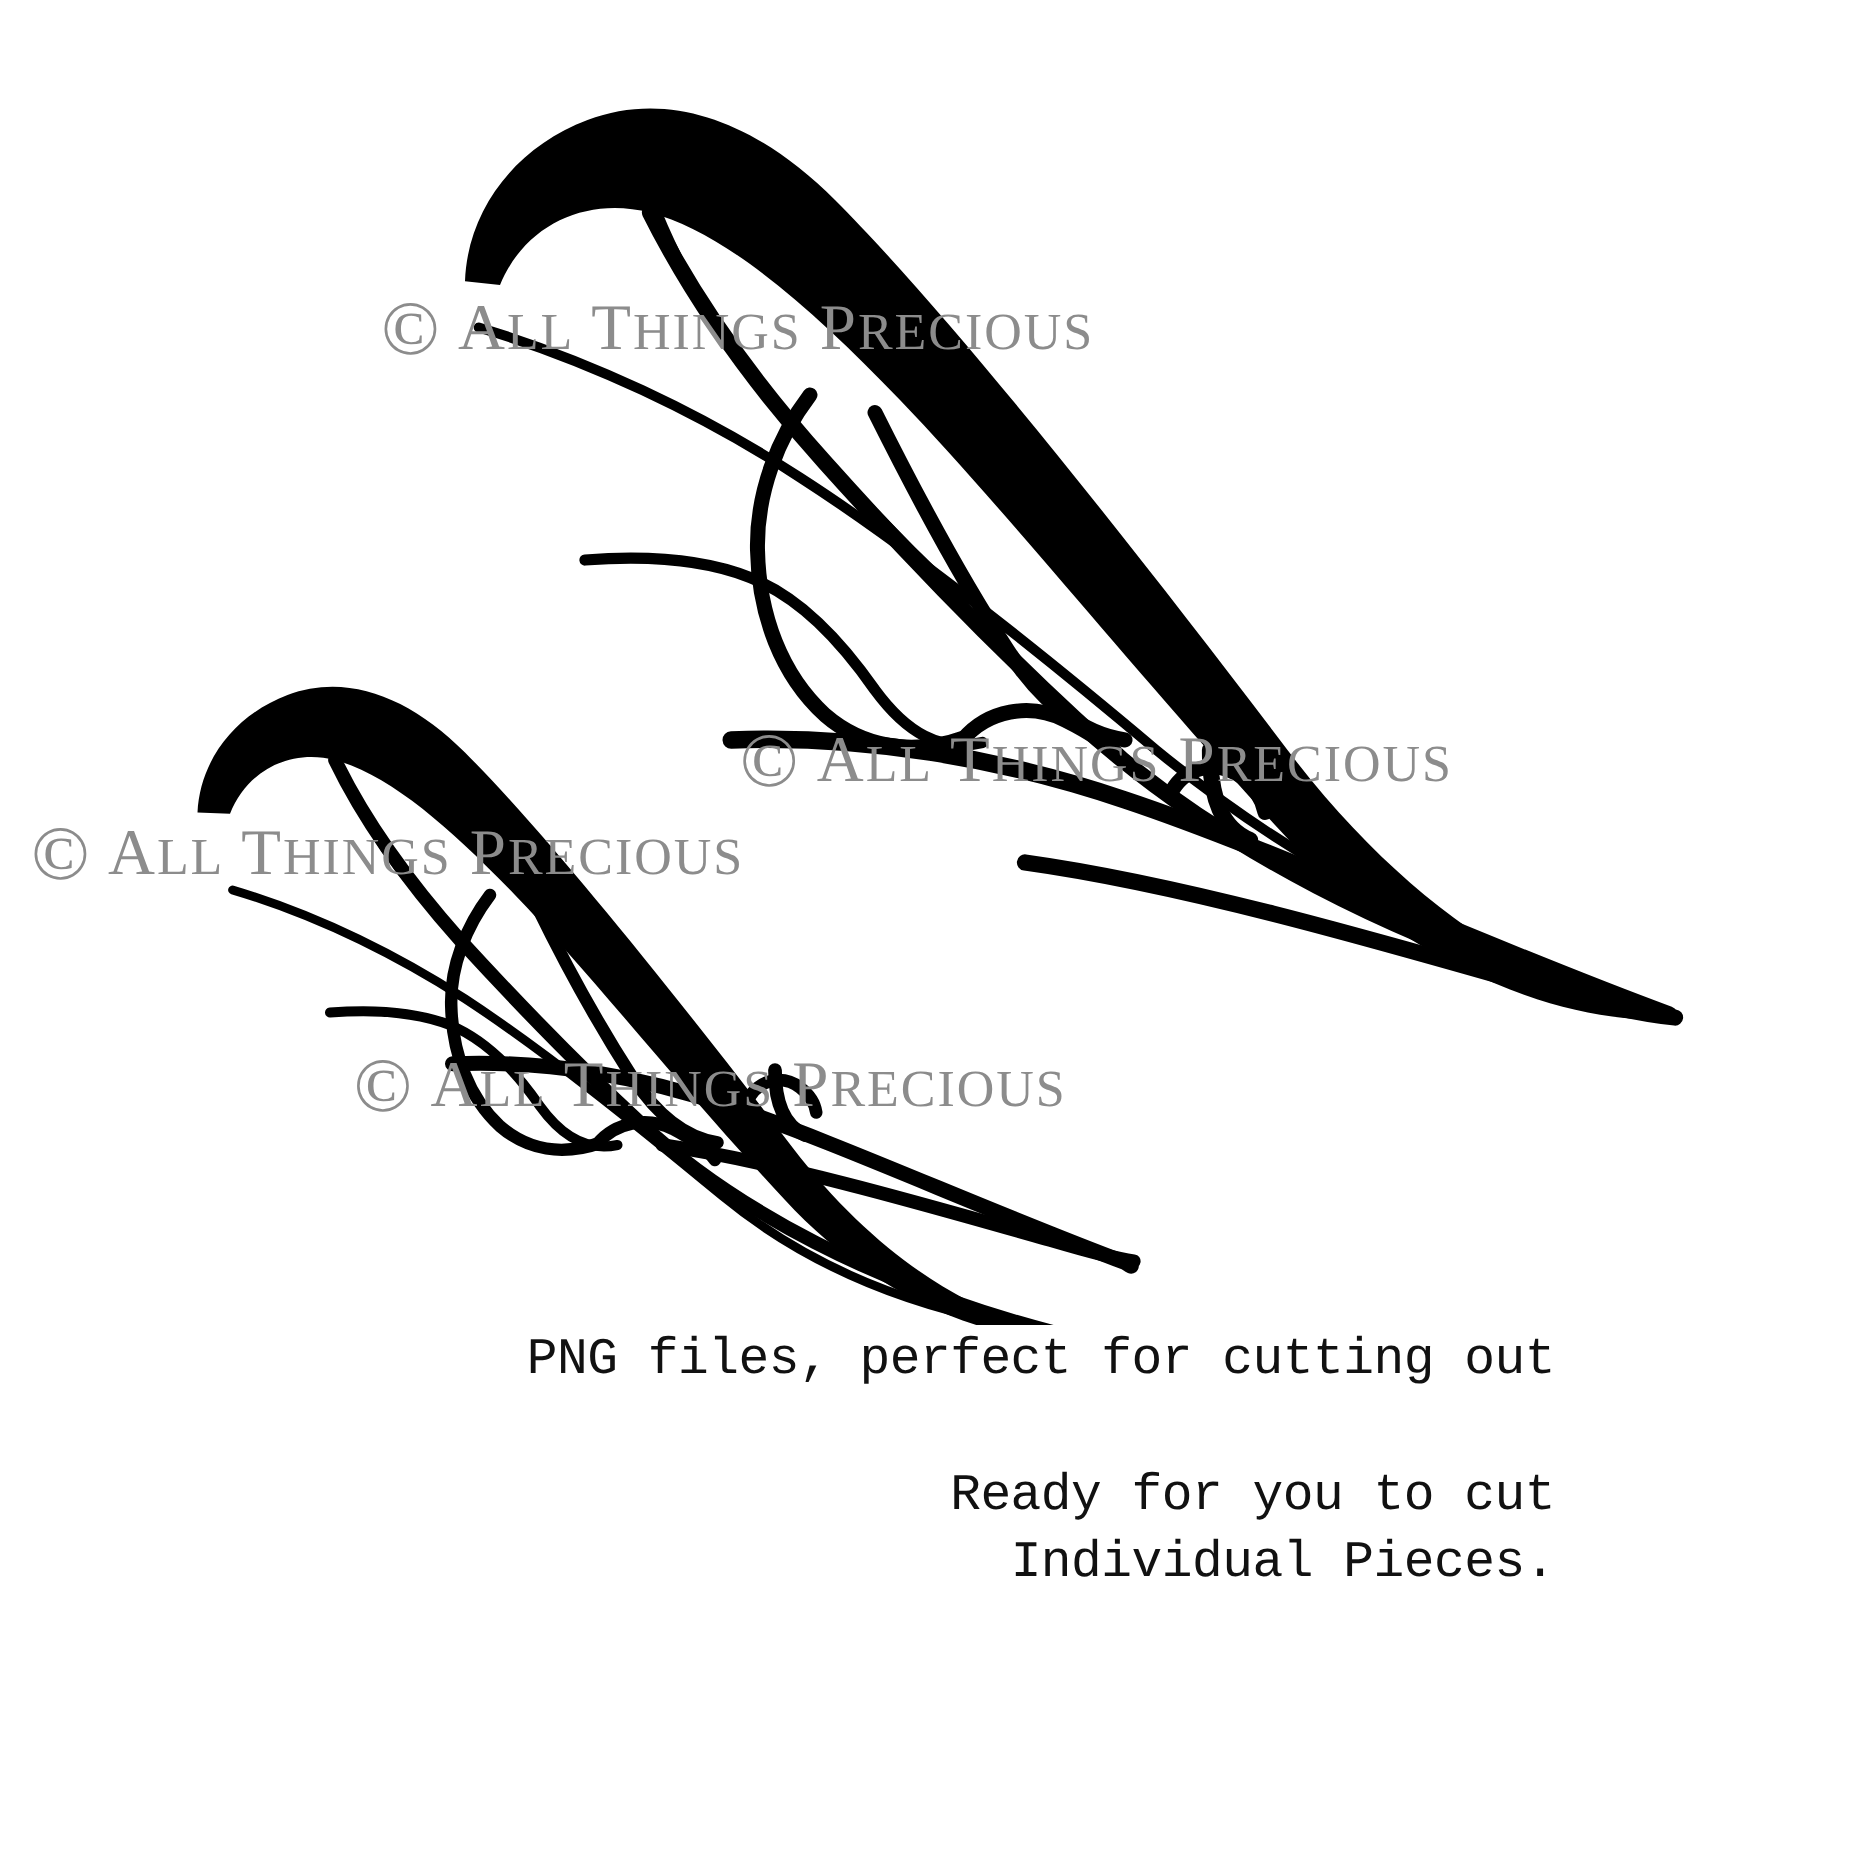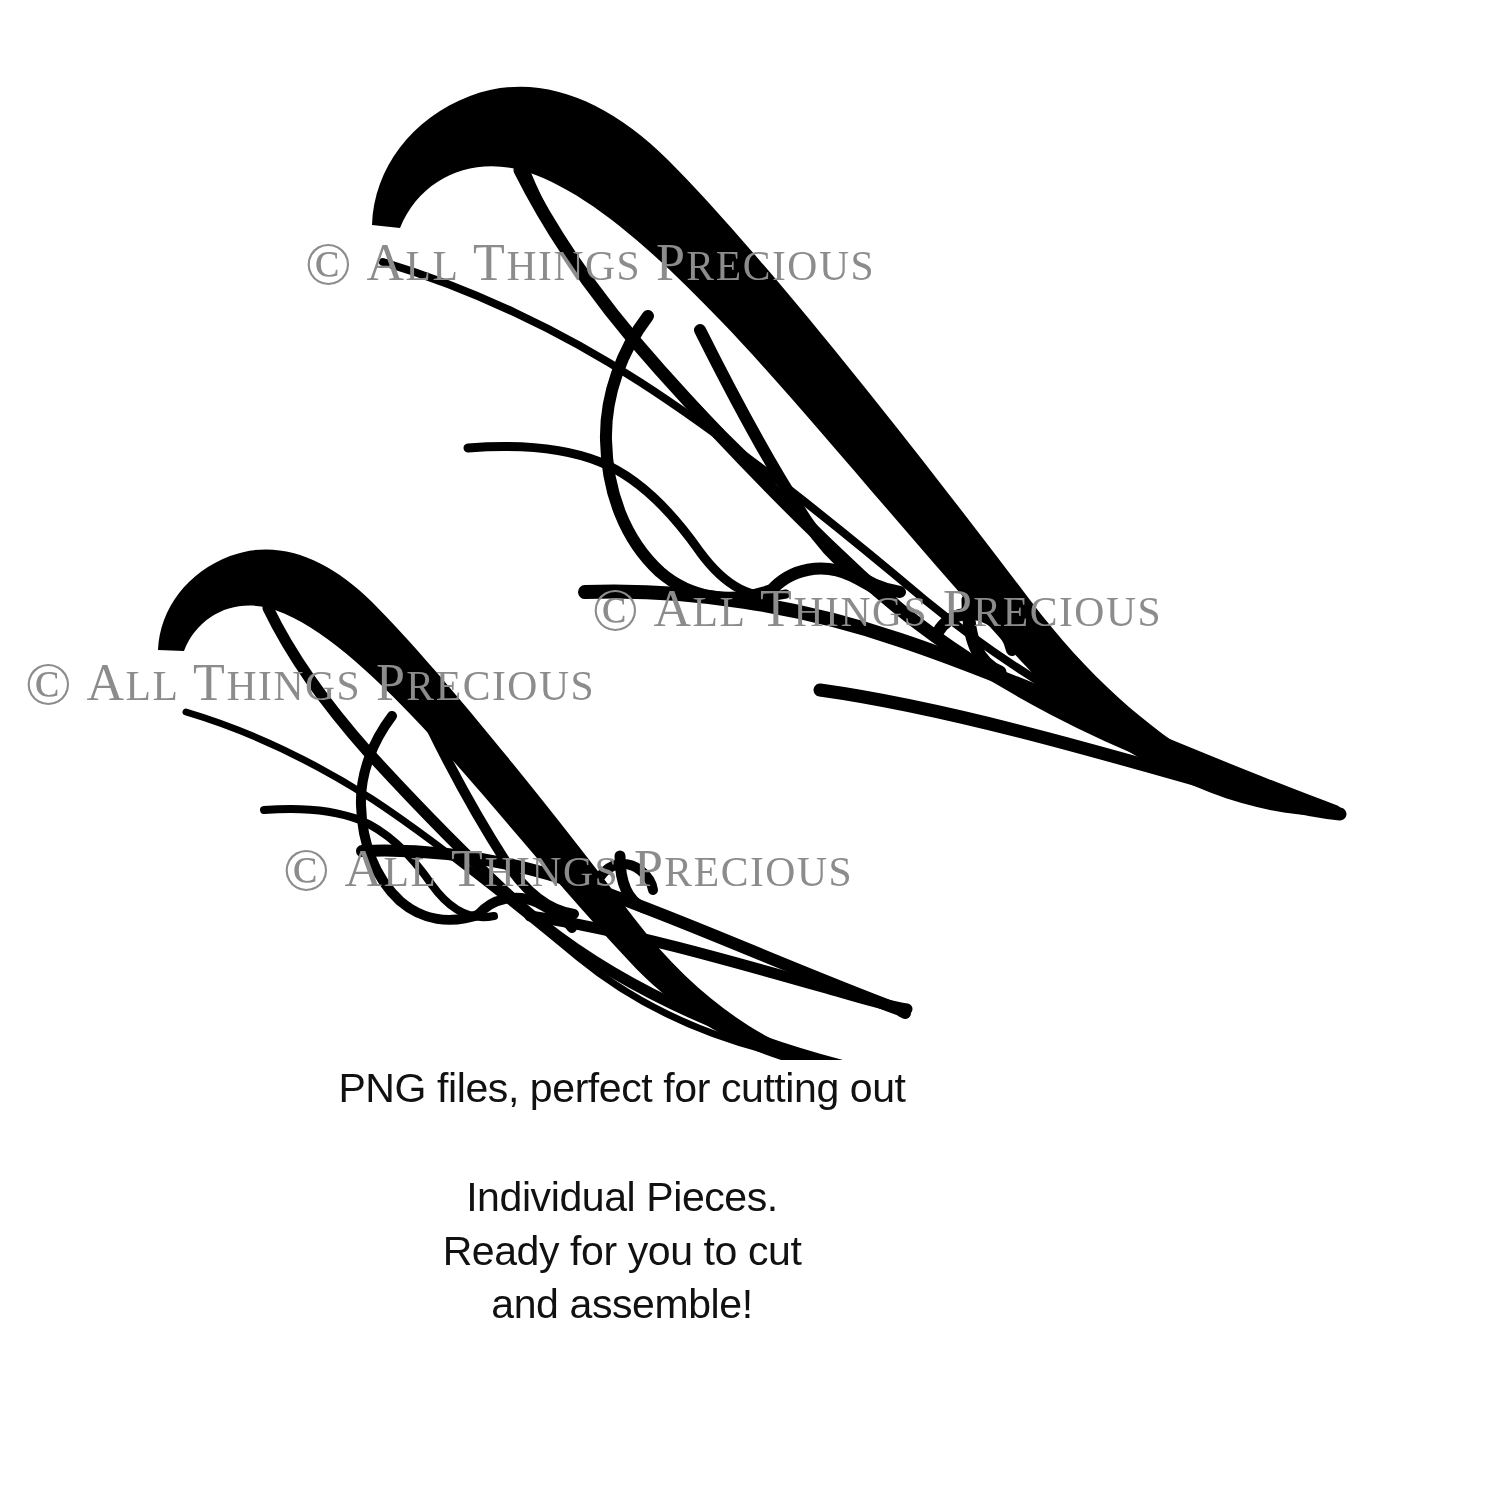--- a/index.html
+++ b/index.html
@@ -42,22 +42,22 @@
   .wm-1 { left: 305px;  top: 228px; font-size: 52px; }
   .wm-2 { left: 592px;  top: 574px; font-size: 52px; }
   .wm-3 { left:  25px;  top: 648px; font-size: 52px; }
   .wm-4 { left: 283px;  top: 834px; font-size: 52px; }
 
   #caption {
     position: absolute;
     left: 0;
     top: 1062px;
     width: 1244px;
-    text-align: center;
-    font-family: Liberation Sans, sans-serif;
+    text-align: right;
+    font-family: Liberation Mono, monospace;
     color: #111111;
     font-size: 41px;
     line-height: 1.30;
     font-weight: 400;
     letter-spacing: -0.01em;
   }
   #caption .blk { display: block; }
   #caption .gap { display: block; height: 56px; }
 </style>
 </head>
@@ -215,18 +215,17 @@
   <div class="wm wm-4">
     <span class="cmark">©</span>
     <span class="big"><span>A</span><span class="sc">LL</span></span>
     <span class="big"><span>T</span><span class="sc">HINGS</span></span>
     <span class="big"><span>P</span><span class="sc">RECIOUS</span></span>
   </div>
 
   <div id="caption">
     <span class="blk">PNG files, perfect for cutting out</span>
     <span class="gap"></span>
+    <span class="blk">Ready for you to cut</span>
     <span class="blk">Individual Pieces.</span>
-    <span class="blk">Ready for you to cut</span>
-    <span class="blk">and assemble!</span>
   </div>
 
 </div>
 
 </body></html>

